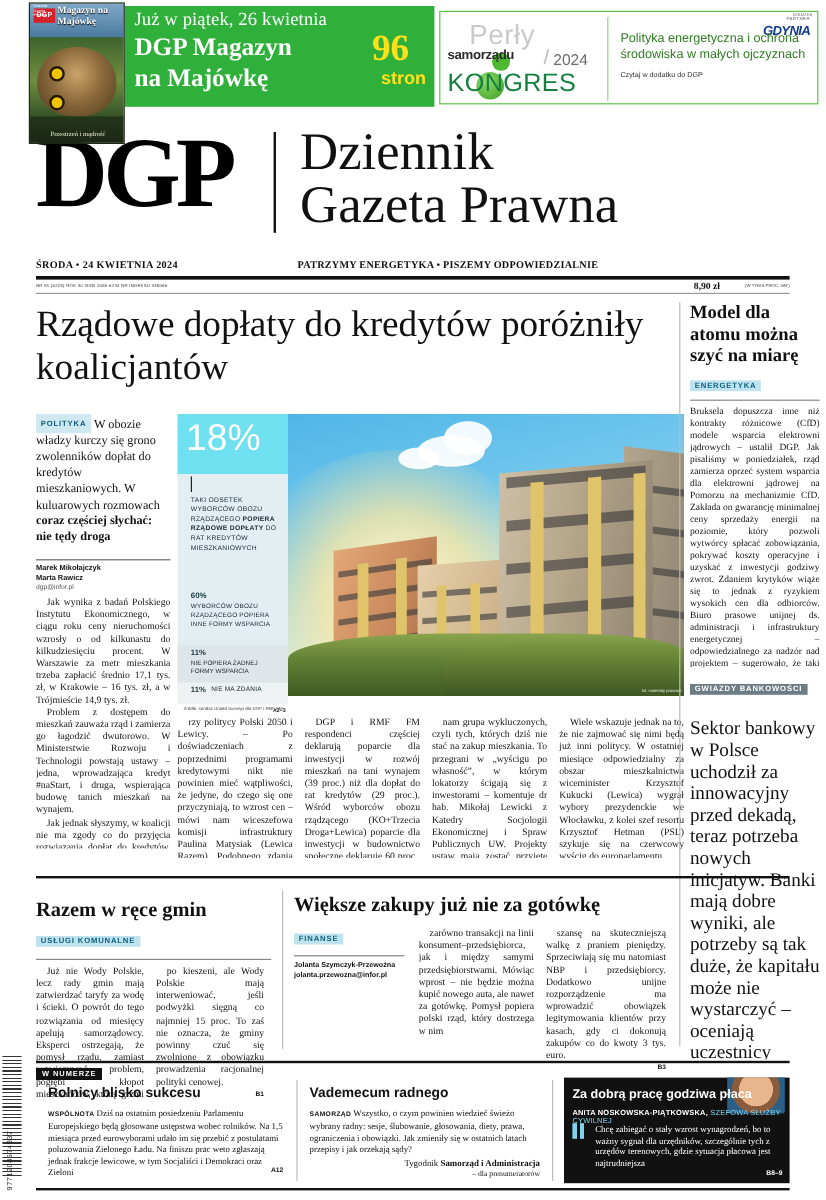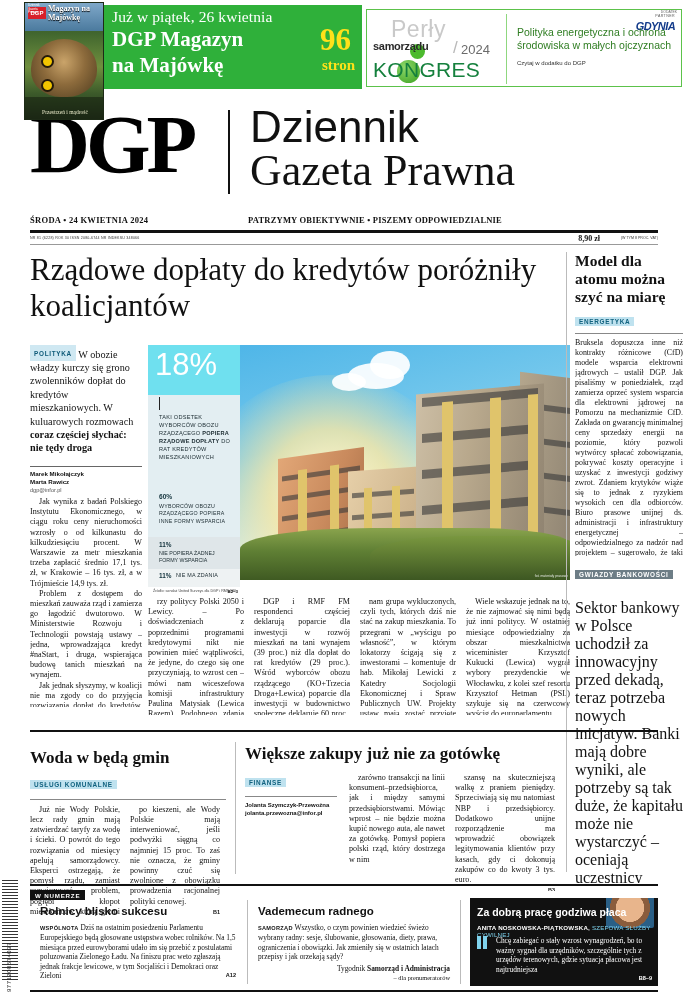--- a/index.html
+++ b/index.html
@@ -44,24 +44,24 @@
   .mag-cover .mc-foot { position:absolute; left:4px; bottom:4px; width:72px; color:#e8e8c8;
     font-size:5.5px; line-height:6px; text-align:center; font-family:"Liberation Serif",serif; }
 
   .greenbar {
     position:absolute; left:104px; top:5px; width:258px; height:84px;
     background:#2fb03a; color:#fff; overflow:hidden;
   }
   .greenbar .g1 { position:absolute; left:8px; top:3px; font-size:15.5px; font-family:"Liberation Serif",serif; letter-spacing:.1px; }
   .greenbar .g2 { position:absolute; left:8px; top:22px; font-size:21px; font-weight:bold; font-family:"Liberation Serif",serif; }
   .greenbar .g3 { position:absolute; left:8px; top:48px; font-size:21px; font-weight:bold; font-family:"Liberation Serif",serif; }
-  .greenbar .gnum { position:absolute; right:11px; top:20px; font-size:31px; font-weight:bold;
+  .greenbar .gnum { position:absolute; right:21px; top:20px; font-size:31px; font-weight:bold;
      color:#ffe11a; font-family:"Liberation Serif",serif; line-height:30px; }
   .greenbar .gstr { position:absolute; right:7px; top:52px; font-size:15px; font-weight:bold;
-     color:#ffe11a; font-family:Liberation Serif, serif; }
+     color:#ffe11a; font-family:Liberation Sans, sans-serif; }
 
   .rightad { position:absolute; left:366px; top:9px; width:316px; height:78px;
      border:1.5px solid #5cc24a; background:#fff; }
   .rightad .divider { position:absolute; left:139px; top:4px; width:1px; height:70px; background:#8fd77f; }
   .perly { position:absolute; left:6px; top:6px; width:130px; height:68px; }
   .perly .p-perly { position:absolute; left:18px; top:0px; font-size:23px; color:#c9c9c9;
      font-family:"Liberation Sans",sans-serif; letter-spacing:.5px; }
   .perly .p-sam { position:absolute; left:0px; top:24px; font-size:11px; font-weight:bold;
      color:#2a2a2a; font-family:"Liberation Sans",sans-serif; letter-spacing:-.3px; }
   .perly .p-year { position:absolute; left:88px; top:26px; font-size:13px; color:#6b6b6b;
@@ -83,21 +83,21 @@
   .rightad .ra-gdynia { position:absolute; right:6px; top:10px; font-size:11px; font-weight:bold;
      font-style:italic; color:#123a8a; font-family:"Liberation Sans",sans-serif; letter-spacing:-.6px; }
   .ra-corner { position:absolute; right:4px; top:0px; font-size:3.4px; color:#666;
      font-family:"Liberation Sans",sans-serif; }
 
   
   .masthead { position:absolute; left:0; top:100px; width:688px; height:120px; }
   .dgp { position:absolute; left:30px; top:2px; font-size:83px; font-weight:bold;
      font-family:"Liberation Serif",serif; letter-spacing:-4px; line-height:84px; color:#000; }
   .mh-rule { position:absolute; left:228px; top:10px; width:2px; height:84px; background:#111; }
-  .mh-name1 { position:absolute; left:250px; top:4px; font-size:44px; font-family:Liberation Sans, sans-serif; line-height:46px; }
+  .mh-name1 { position:absolute; left:250px; top:4px; font-size:44px; font-family:Liberation Serif, serif; line-height:46px; }
   .mh-name2 { position:absolute; left:250px; top:48px; font-size:44px; font-family:"Liberation Serif",serif; line-height:46px; }
 
   .mh-info { position:absolute; left:0; top:215px; width:688px; height:14px; }
   .mh-date { position:absolute; left:30px; top:0; font-size:8.5px; font-weight:bold;
      font-family:"Liberation Serif",serif; letter-spacing:.3px; }
   .mh-slogan { position:absolute; left:248px; top:0; font-size:8.5px; font-weight:bold;
      font-family:"Liberation Serif",serif; letter-spacing:.2px; }
   .rule-thick { position:absolute; left:30px; top:230px; width:628px; height:2.5px; background:#111; }
   .mh-fine { position:absolute; left:30px; top:236px; font-size:3.6px; color:#333;
      font-family:"Liberation Sans",sans-serif; letter-spacing:.2px; }
@@ -305,21 +305,21 @@
   </div>
 
   <div class="masthead">
     <div class="dgp">DGP</div>
     <div class="mh-rule"></div>
     <div class="mh-name1">Dziennik</div>
     <div class="mh-name2">Gazeta Prawna</div>
   </div>
   <div class="mh-info">
     <div class="mh-date">ŚRODA  •  24 KWIETNIA 2024</div>
-    <div class="mh-slogan">PATRZYMY OBIEKTYWNIE  •  PISZEMY ODPOWIEDZIALNIE</div>
+    <div class="mh-slogan">PATRZYMY ENERGETYKA  •  PISZEMY ODPOWIEDZIALNIE</div>
   </div>
   <div class="rule-thick"></div>
   <div class="mh-fine">NR 81 (6228) ROK 30 ISSN 2080-6744 NR INDEKSU 348066</div>
   <div class="mh-price">8,90 zł</div>
   <div class="mh-pricefine">(W TYM 8 PROC. VAT)</div>
   <div class="rule-hair"></div>
 
   <div class="barcode-bars"></div>
   <div class="barcode">9771208674037</div>
 
@@ -430,21 +430,21 @@
     <div class="kwrap"><span class="kicker dark">GWIAZDY BANKOWOŚCI</span></div>
     <div class="rrule"></div>
     <div class="body2">
       <p>Sektor bankowy w Polsce uchodził za innowacyjny przed dekadą, teraz potrzeba nowych inicjatyw. Banki mają dobre wyniki, ale potrzeby są tak duże, że kapitału może nie wystarczyć – oceniają uczestnicy dyskusji, która otwiera 10. edycję konkursu „Gwiazdy Bankowości”, organizowanego przez DGP i PwC. W spotkaniu udział wzięli m.in. Cezary Stypułkowski, organizowanego przez DGP i PwC. W spotkaniu uczestniczyli przedstawiciele m.in. Europy i obsługi mBanku, wiceprezes Banku Pekao, BNP Paribas i Banku Handlowego. Czy jesteśmy panstwem odsiedientia dla Europy i ob-Bank, wiceprezes Banku Pekao, ING i PKO BP. Elżbieta Czetwertyńska z BH podkreślała, że Polacy nadal postrzegają banki jako bezpieczne miejsce dla oszczędności.</p>
     </div>
 
   </div>
 
   <div class="vrule" style="left:30px; top:730px; width:628px; height:1.6px; background:#111;"></div>
   <div class="sec" style="left:30px; top:748px; width:196px;">
-    <h3>Woda w będą gmin</h3>
+    <h3>Razem w ręce gmin</h3>
     <div style="margin-top:7px;"><span class="kicker blue">USŁUGI KOMUNALNE</span></div>
     <div class="srule"></div>
     <div style="position:relative;">
       <div class="scol" style="position:absolute;left:0;top:0;width:90px;height:112px;overflow:hidden;">
         <p>Już nie Wody Polskie, lecz rady gmin mają zatwierdzać taryfy za wodę i ścieki. O powrót do tego rozwiązania od miesięcy apelują samorządowcy. Eksperci ostrzegają, że pomysł rządu, zamiast rozwiązywać problem, pogłębi kłopot mieszkańców, którą grzmi o zapaści. Mieszkańcy mogą dostać</p>
       </div>
       <div class="scol" style="position:absolute;left:100px;top:0;width:90px;height:112px;overflow:hidden;">
         <p>po kieszeni, ale Wody Polskie mają interweniować, jeśli podwyżki sięgną co najmniej 15 proc. To zaś nie oznacza, że gminy powinny czuć się zwolnione z obowiązku prowadzenia racjonalnej polityki cenowej.</p>
         <span class="pg">B1</span>
       </div>

